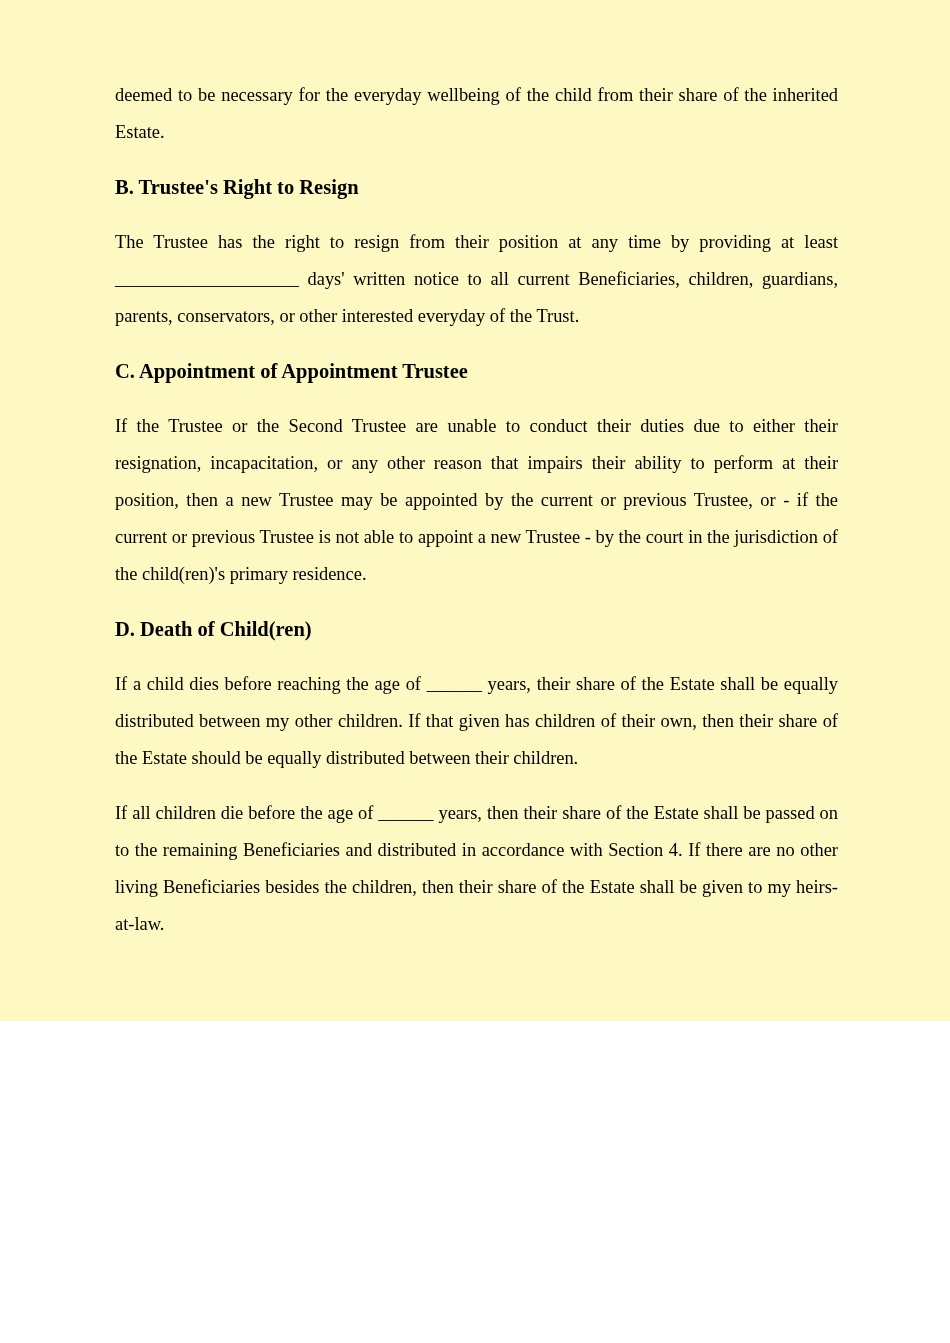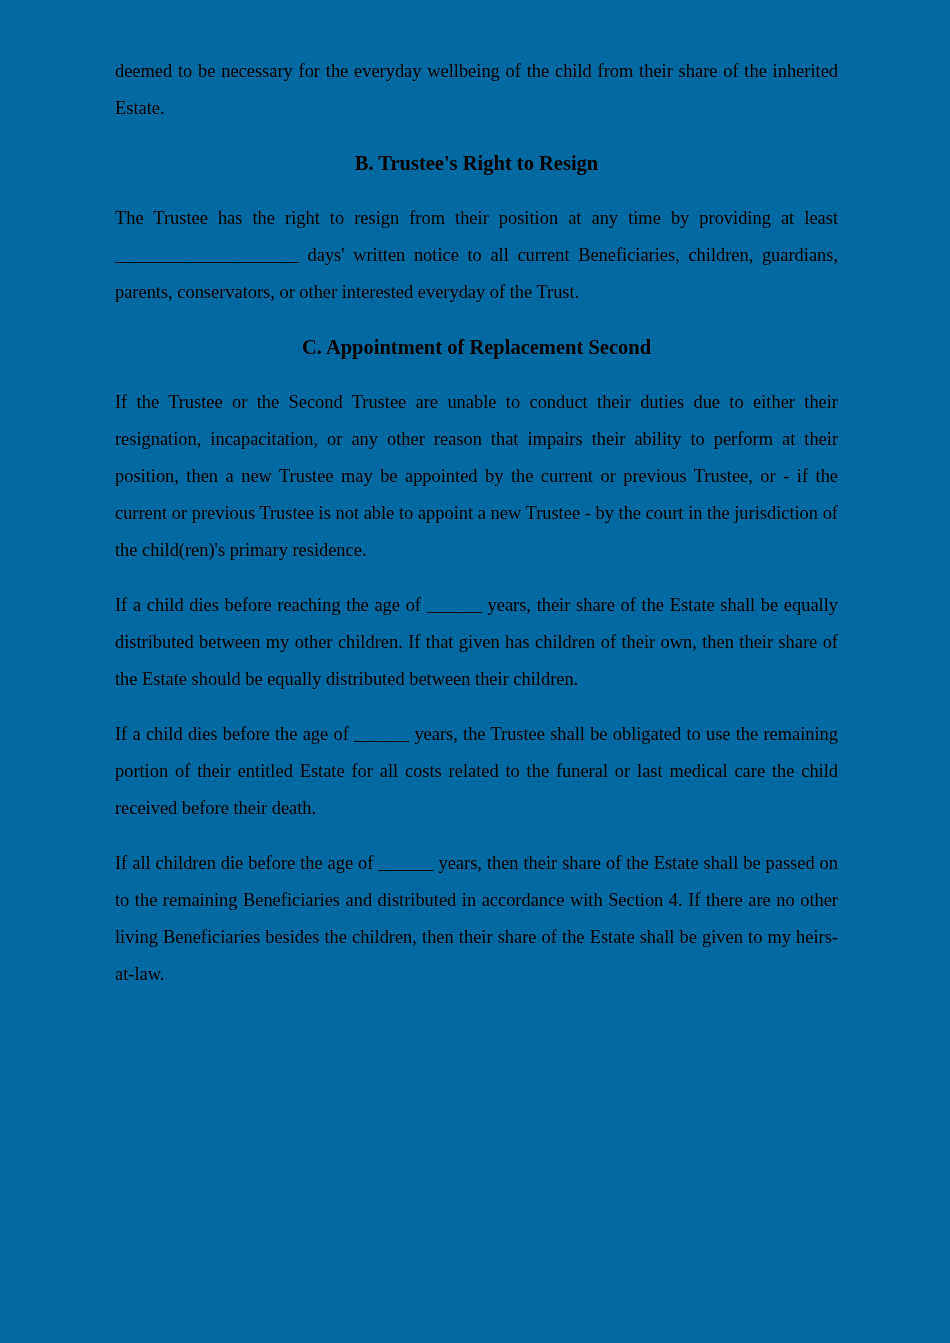--- a/index.html
+++ b/index.html
@@ -10,55 +10,55 @@
   body {
     width: 950px;
     height: 1343px;
     font-family: "Liberation Serif", "DejaVu Serif", serif;
     color: #000000;
     overflow: hidden;
   }
   .page {
     box-sizing: border-box;
     width: 950px;
-    height: 1343px;
-    background: #0369a1;
-    padding: 53px 112px 0 115px;
+    height: 1021px;
+    background: #fef9c3;
+    padding: 77px 112px 0 115px;
   }
   .body-text {
     font-size: 18.4px;
     line-height: 37px;
     text-align: justify;
     margin: 0 0 18px 0;
     color: #000000;
   }
   .section-heading {
     font-size: 20.5px;
     line-height: 37px;
     font-weight: bold;
-    text-align: center;
+    text-align: left;
     margin: 0 0 18px 0;
     color: #000000;
   }
 </style>
 </head>
 <body>
 
 <div class="page">
 
   <p class="body-text">deemed to be necessary for the everyday wellbeing of the child from their share of the inherited Estate.</p>
 
   <h2 class="section-heading">B. Trustee's Right to Resign</h2>
 
   <p class="body-text">The Trustee has the right to resign from their position at any time by providing at least ____________________ days' written notice to all current Beneficiaries, children, guardians, parents, conservators, or other interested everyday of the Trust.</p>
 
-  <h2 class="section-heading">C. Appointment of Replacement Second</h2>
+  <h2 class="section-heading">C. Appointment of Appointment Trustee</h2>
 
   <p class="body-text">If the Trustee or the Second Trustee are unable to conduct their duties due to either their resignation, incapacitation, or any other reason that impairs their ability to perform at their position, then a new Trustee may be appointed by the current or previous Trustee, or - if the current or previous Trustee is not able to appoint a new Trustee - by the court in the jurisdiction of the child(ren)'s primary residence.</p>
 
+  <h2 class="section-heading">D. Death of Child(ren)</h2>
 
   <p class="body-text">If a child dies before reaching the age of ______ years, their share of the Estate shall be equally distributed between my other children. If that given has children of their own, then their share of the Estate should be equally distributed between their children.</p>
 
-  <p class="body-text">If a child dies before the age of ______ years, the Trustee shall be obligated to use the remaining portion of their entitled Estate for all costs related to the funeral or last medical care the child received before their death.</p>
 
   <p class="body-text">If all children die before the age of ______ years, then their share of the Estate shall be passed on to the remaining Beneficiaries and distributed in accordance with Section 4. If there are no other living Beneficiaries besides the children, then their share of the Estate shall be given to my heirs-at-law.</p>
 
 </div>
 
 </body></html>

